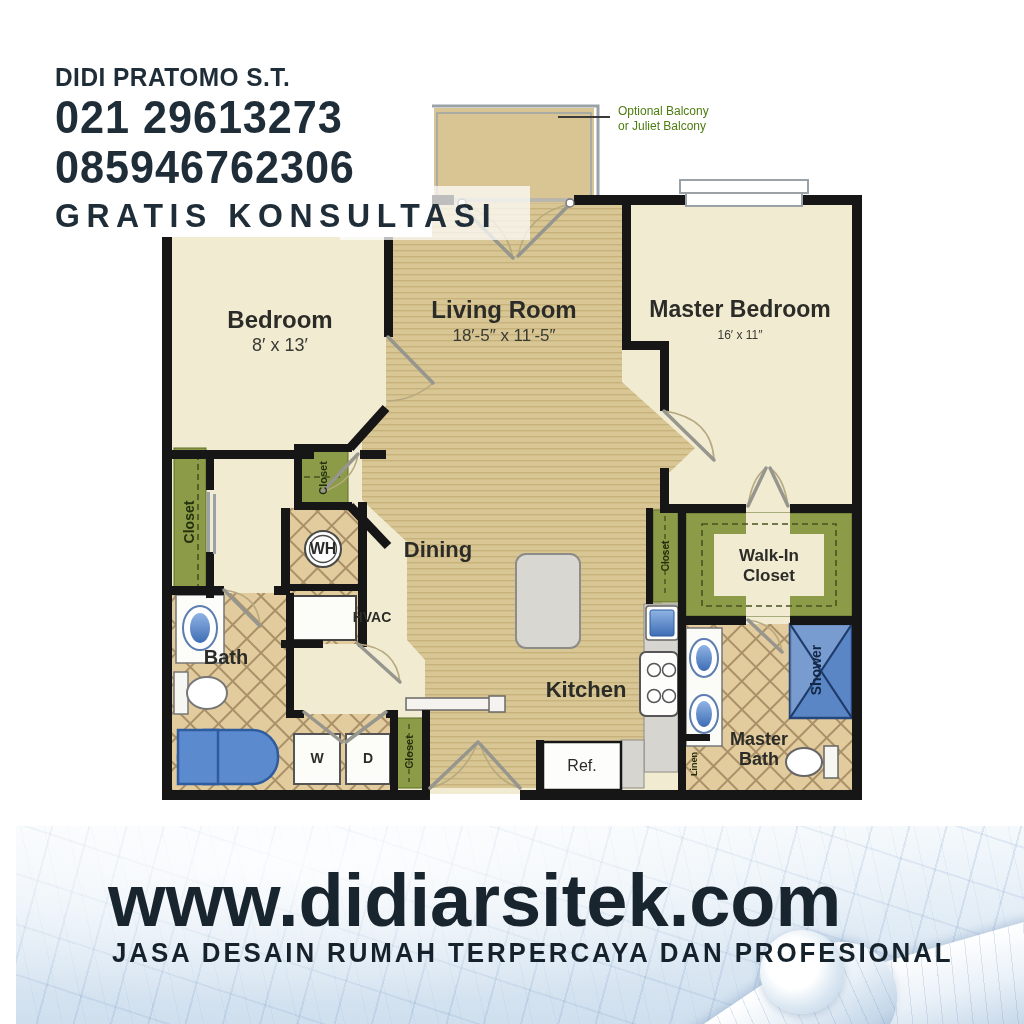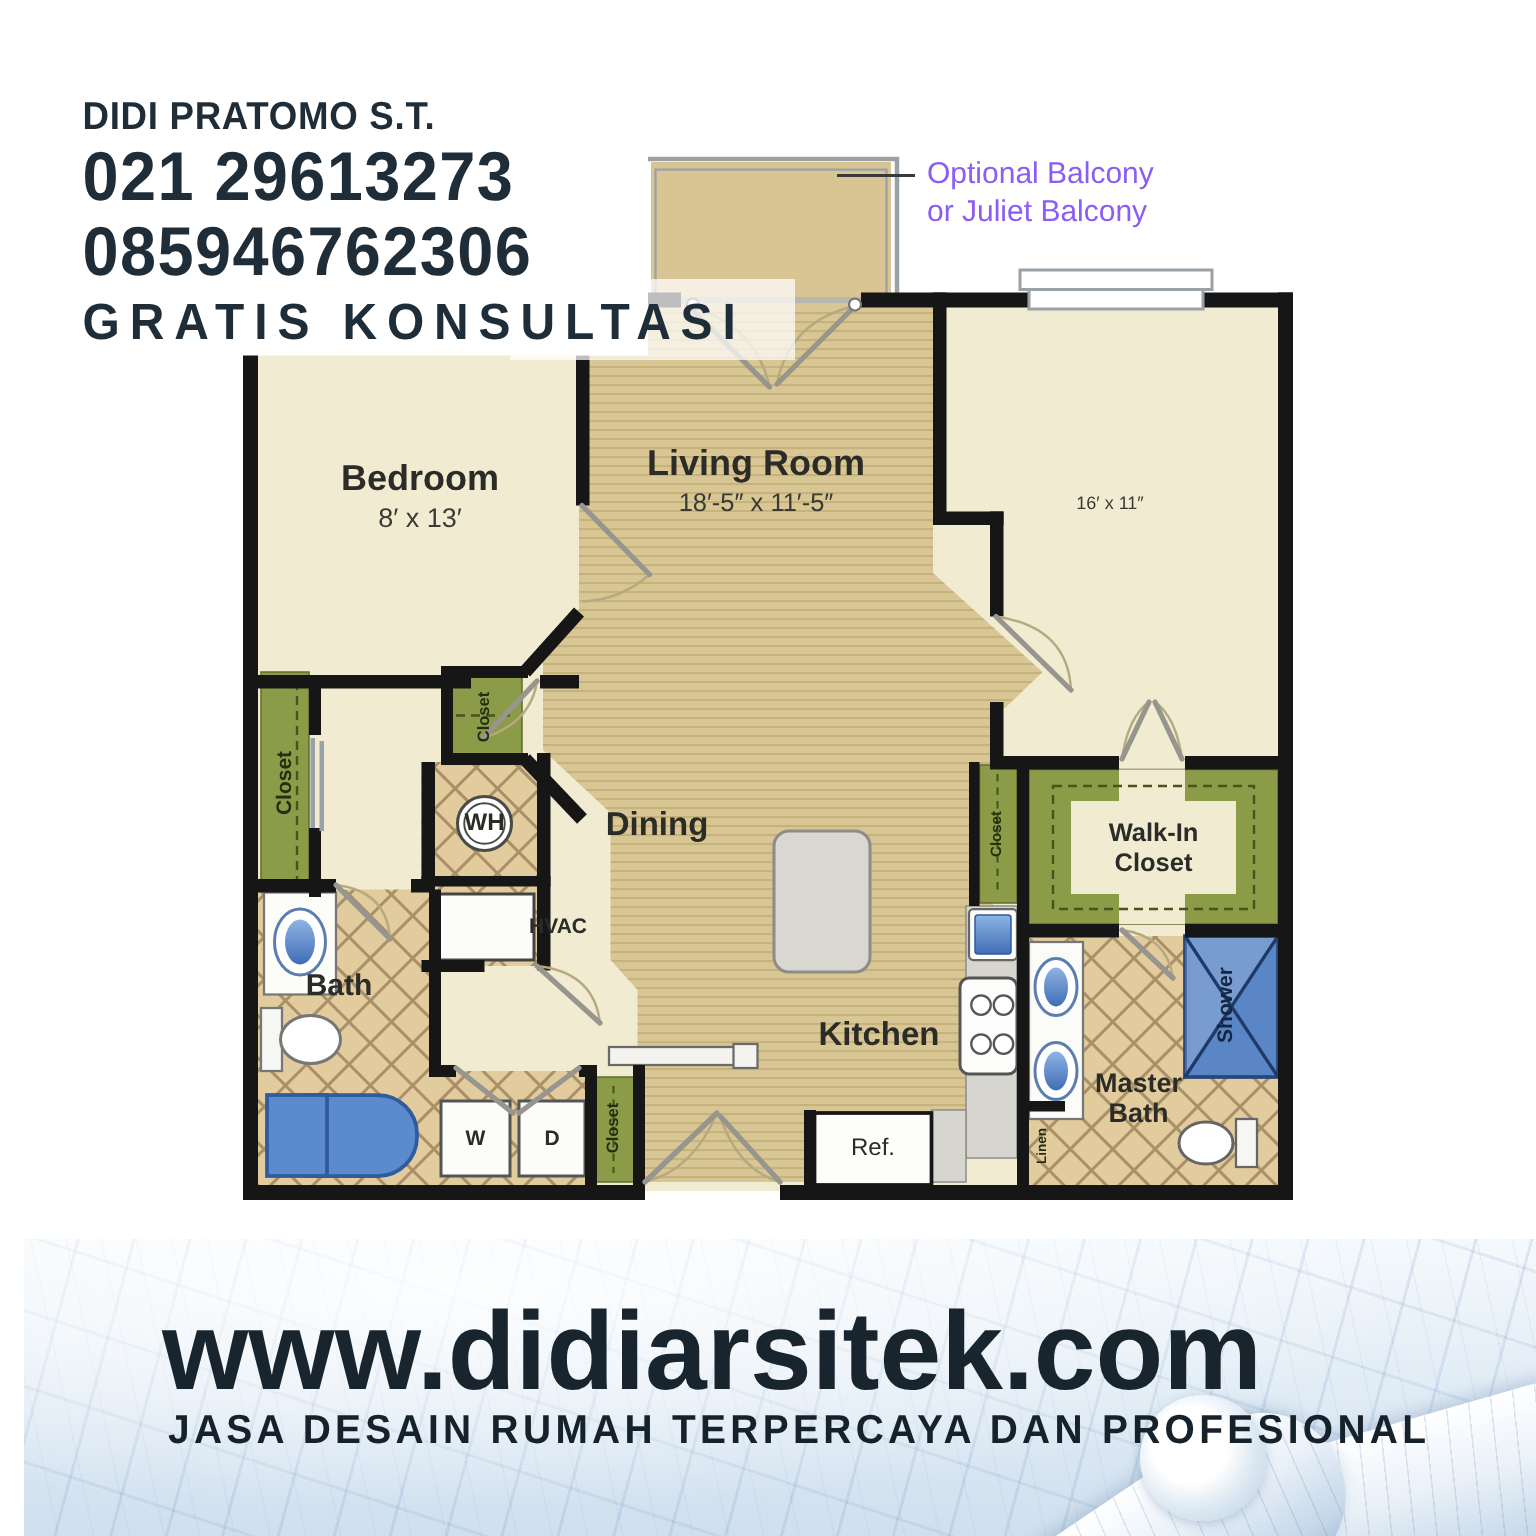--- a/index.html
+++ b/index.html
@@ -14,21 +14,21 @@
   #contact-fade{position:absolute;left:340px;top:186px;width:190px;height:54px;background:rgba(255,255,255,.72);}
   
   #plan{position:absolute;left:162px;top:100px;width:700px;height:700px;}
   #plan svg{position:absolute;left:0;top:0;}
   .lbl{position:absolute;transform:translate(-50%,-50%);font-weight:bold;color:#2b2b27;
        white-space:nowrap;text-align:center;line-height:1.1;}
   .dims{font-weight:normal;color:#3a3a35;}
   .rot{transform:translate(-50%,-50%) rotate(-90deg);}
   .wrap2{white-space:normal;}
   #balcony-note{position:absolute;left:456px;top:4px;transform:none;text-align:left;
-       font-weight:normal;font-size:20px;color:#8b5cf6;line-height:1.25;}
+       font-weight:normal;font-size:12px;color:#4d7c0f;line-height:1.25;}
   
   #footer{position:absolute;left:16px;top:826px;width:1024px;height:198px;overflow:hidden;
     background:
       radial-gradient(ellipse at 28% 18%, rgba(255,255,255,.85), rgba(255,255,255,0) 62%),
       repeating-linear-gradient(105deg, rgba(100,140,190,0) 0 34px, rgba(100,140,190,.16) 34px 36px),
       repeating-linear-gradient(18deg, rgba(100,140,190,0) 0 46px, rgba(100,140,190,.13) 46px 48px),
       repeating-linear-gradient(78deg, rgba(130,165,205,0) 0 22px, rgba(130,165,205,.10) 22px 23px),
       linear-gradient(180deg,#f5f9fc 0%,#e3edf6 45%,#cfdfee 100%);}
   #site{position:absolute;left:92px;top:32px;font-size:74px;font-weight:bold;color:#18242e;letter-spacing:0px;}
   #footer-tag{position:absolute;left:96px;top:112px;font-size:27px;font-weight:bold;color:#15222c;
@@ -243,25 +243,26 @@
         <rect x="45" y="392" width="3" height="60" fill="#9aa2a8"></rect>
         <rect x="51" y="394" width="3" height="60" fill="#9aa2a8"></rect>
         <line x1="396" y1="17" x2="448" y2="17" stroke="#3a3a3a" stroke-width="2"></line>
       </g>
     </svg>
 
     <div class="lbl" style="left:118px;top:220px;font-size:24px;">Bedroom</div>
     <div class="lbl dims" style="left:118px;top:246px;font-size:18px;">8′ x 13′</div>
     <div class="lbl" style="left:342px;top:210px;font-size:24px;">Living Room</div>
     <div class="lbl dims" style="left:342px;top:236px;font-size:17px;">18′-5″ x 11′-5″</div>
+    <div class="lbl" style="left:578px;top:210px;font-size:23px;">Master Bedroom</div>
     <div class="lbl dims" style="left:578px;top:236px;font-size:12px;">16′ x 11″</div>
     <div class="lbl" style="left:276px;top:450px;font-size:22px;">Dining</div>
     <div class="lbl" style="left:424px;top:590px;font-size:22px;">Kitchen</div>
     <div class="lbl" style="left:64px;top:557px;font-size:20px;">Bath</div>
-    <div class="lbl wrap2" style="left:597px;top:633px;font-size:18px;width:96px;">Master Bath</div>
+    <div class="lbl wrap2" style="left:597px;top:650px;font-size:18px;width:96px;">Master Bath</div>
     <div class="lbl" style="left:607px;top:456px;font-size:17px;">Walk-In</div>
     <div class="lbl" style="left:607px;top:476px;font-size:17px;">Closet</div>
 
     <div class="lbl" style="left:161px;top:449px;font-size:16px;">WH</div>
     <div class="lbl" style="left:162px;top:518px;font-size:14px;margin-left:48px;">HVAC</div>
     <div class="lbl" style="left:155px;top:659px;font-size:14px;">W</div>
     <div class="lbl" style="left:206px;top:659px;font-size:14px;">D</div>
     <div class="lbl" style="left:420px;top:666px;font-size:16px;font-weight:normal;">Ref.</div>
 
     <div class="lbl rot" style="left:28px;top:422px;font-size:14px;color:#23300f;">Closet</div>

